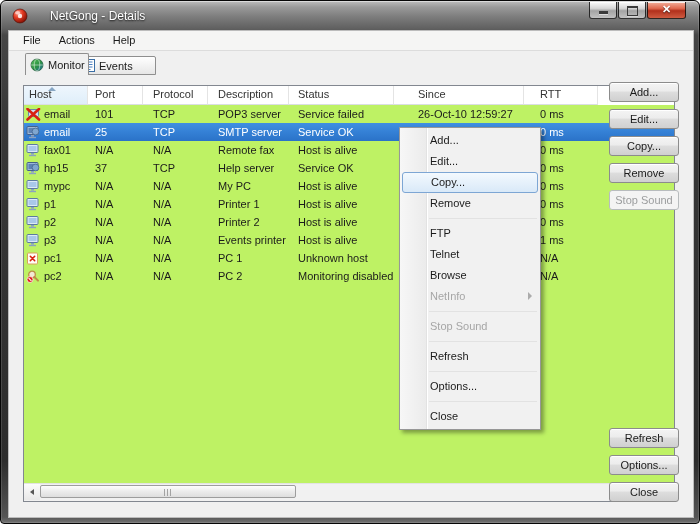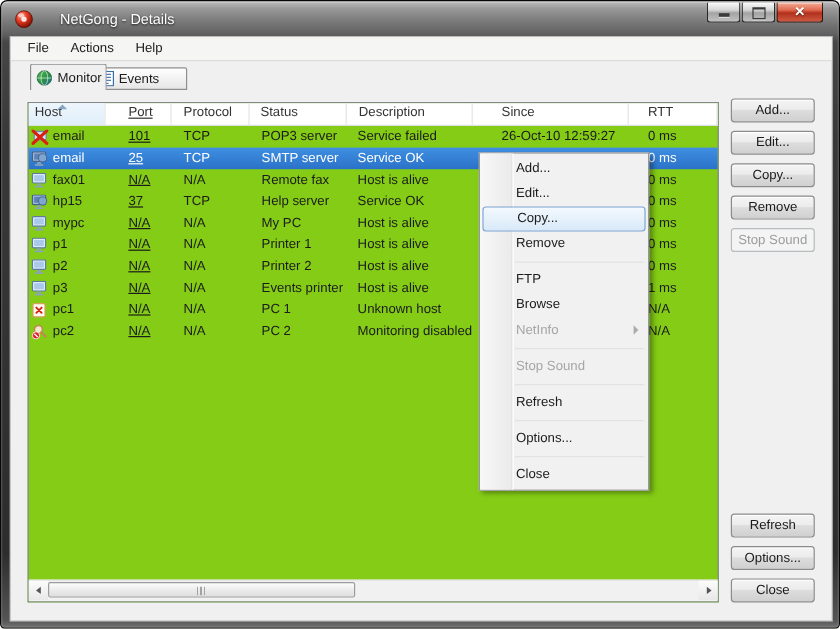--- a/index.html
+++ b/index.html
@@ -21,27 +21,27 @@
   
   .client{position:absolute;left:8px;top:30px;width:684px;height:486px;background:#f0f0f0;box-shadow:0 0 0 1px #bcbcbc;}
   .menubar{position:absolute;left:0;top:0;right:0;height:19px;background:#f5f5f4;border-bottom:1px solid #dcdcdc;display:flex;padding-left:5px;}
   .menu-item{padding:0 9px;line-height:19px;}
   
   .tab{box-sizing:border-box;display:flex;align-items:center;border:1px solid #8f8f8f;border-radius:2px 2px 0 0;padding:0 6px 0 4px;}
   .tab .ticon{margin-right:4px;display:inline-flex;}
   .tab.active{position:absolute;left:16px;top:22px;width:64px;height:22px;background:#f0f0f0;border-bottom:none;z-index:2;}
   .tab.inactive{position:absolute;left:70px;top:25px;width:77px;height:19px;background:linear-gradient(#ffffff,#e6e6e6);}
   
-  .listview{position:absolute;left:14px;top:54px;width:576px;height:417px;background:#84cc16;border:1px solid #828790;box-sizing:border-box;}
+  .listview{position:absolute;left:14px;top:54px;width:652px;height:417px;background:#bef264;border:1px solid #828790;box-sizing:border-box;}
   .lv-grid{display:grid;grid-template-columns:64px 55px 65px 81px 105px 130px 74px;}
   .lv-header{height:19px;background:#fff;}
   .hc{position:relative;box-sizing:border-box;border-right:1px solid #e4e4e4;border-bottom:1px solid #dbdee3;line-height:17px;color:#333;white-space:nowrap;overflow:hidden;}
   .hc.sorted{background:linear-gradient(#eef6fd,#dfeefa);}
   .sort-arrow{position:absolute;left:24px;top:1px;width:0;height:0;border-left:4px solid transparent;border-right:4px solid transparent;border-bottom:4px solid #87a6c4;}
-  .p-host{padding-left:5px;} .p-port{padding-left:19px;text-decoration:underline;} .p-proto{padding-left:10px;} .p-desc{padding-left:10px;}
+  .p-host{padding-left:5px;} .p-port{padding-left:7px;} .p-proto{padding-left:10px;} .p-desc{padding-left:10px;}
   .p-status{padding-left:9px;} .p-since{padding-left:24px;} .p-rtt{padding-left:16px;}
   .lv-row{height:18px;line-height:18px;white-space:nowrap;}
   .lv-row>div{overflow:hidden;}
   .lv-row.selected{background:linear-gradient(#3f8fe2,#2a72c8);color:#fff;}
   .c-host{display:flex;align-items:center;padding-left:2px;}
   .hicon{width:15px;height:13px;margin-right:3px;flex:none;display:inline-flex;}
   
   .hscroll{position:absolute;left:0;right:0;bottom:0;height:17px;background:#f1f1f1;border-top:1px solid #e3e3e3;}
   .sb-btn{position:absolute;top:0;width:16px;height:16px;background:linear-gradient(#fcfcfc,#e8e8e8);}
   .sb-btn.left{left:0;} .sb-btn.right{right:0;}
@@ -138,22 +138,22 @@
       </div>
 
       <div class="listview">
         <div class="lv-grid lv-header">
           <div class="hc sorted p-host">
             <span class="sort-arrow"></span>
             <span>Host</span>
           </div>
           <div class="hc p-port"><span>Port</span></div>
           <div class="hc p-proto"><span>Protocol</span></div>
+          <div class="hc p-desc"><span>Description</span></div>
           <div class="hc p-status"><span>Status</span></div>
-          <div class="hc p-desc"><span>Description</span></div>
           <div class="hc p-since"><span>Since</span></div>
           <div class="hc p-rtt"><span>RTT</span></div>
         </div>
 
         <div class="lv-grid lv-row">
           <div class="c-host">
               <span class="hicon">
             <svg width="15" height="13" viewBox="0 0 15 13">
               <rect x="2.5" y="1.5" width="10" height="7" rx="1" fill="#cfe0f2" stroke="#6b87a8"></rect>
               <path d="M1.5 1 L13 11.5 M13 1 L1.5 11.5" stroke="#d81f10" stroke-width="2.6" stroke-linecap="round"></path>
@@ -372,20 +372,21 @@
     <div class="btn" style="top:454px">Options...</div>
     <div class="btn" style="top:481px">Close</div>
 
     <div class="cmenu">
       <div class="mi">Add...</div>
       <div class="mi">Edit...</div>
       <div class="mi highlight">Copy...</div>
       <div class="mi">Remove</div>
       <div class="msep"></div>
       <div class="mi">FTP</div>
+      <div class="mi">Telnet</div>
       <div class="mi">Browse</div>
       <div class="mi disabled">
         <span>NetInfo</span>
         <span class="sub-arrow"></span>
       </div>
       <div class="msep"></div>
       <div class="mi disabled">Stop Sound</div>
       <div class="msep"></div>
       <div class="mi">Refresh</div>
       <div class="msep"></div>

